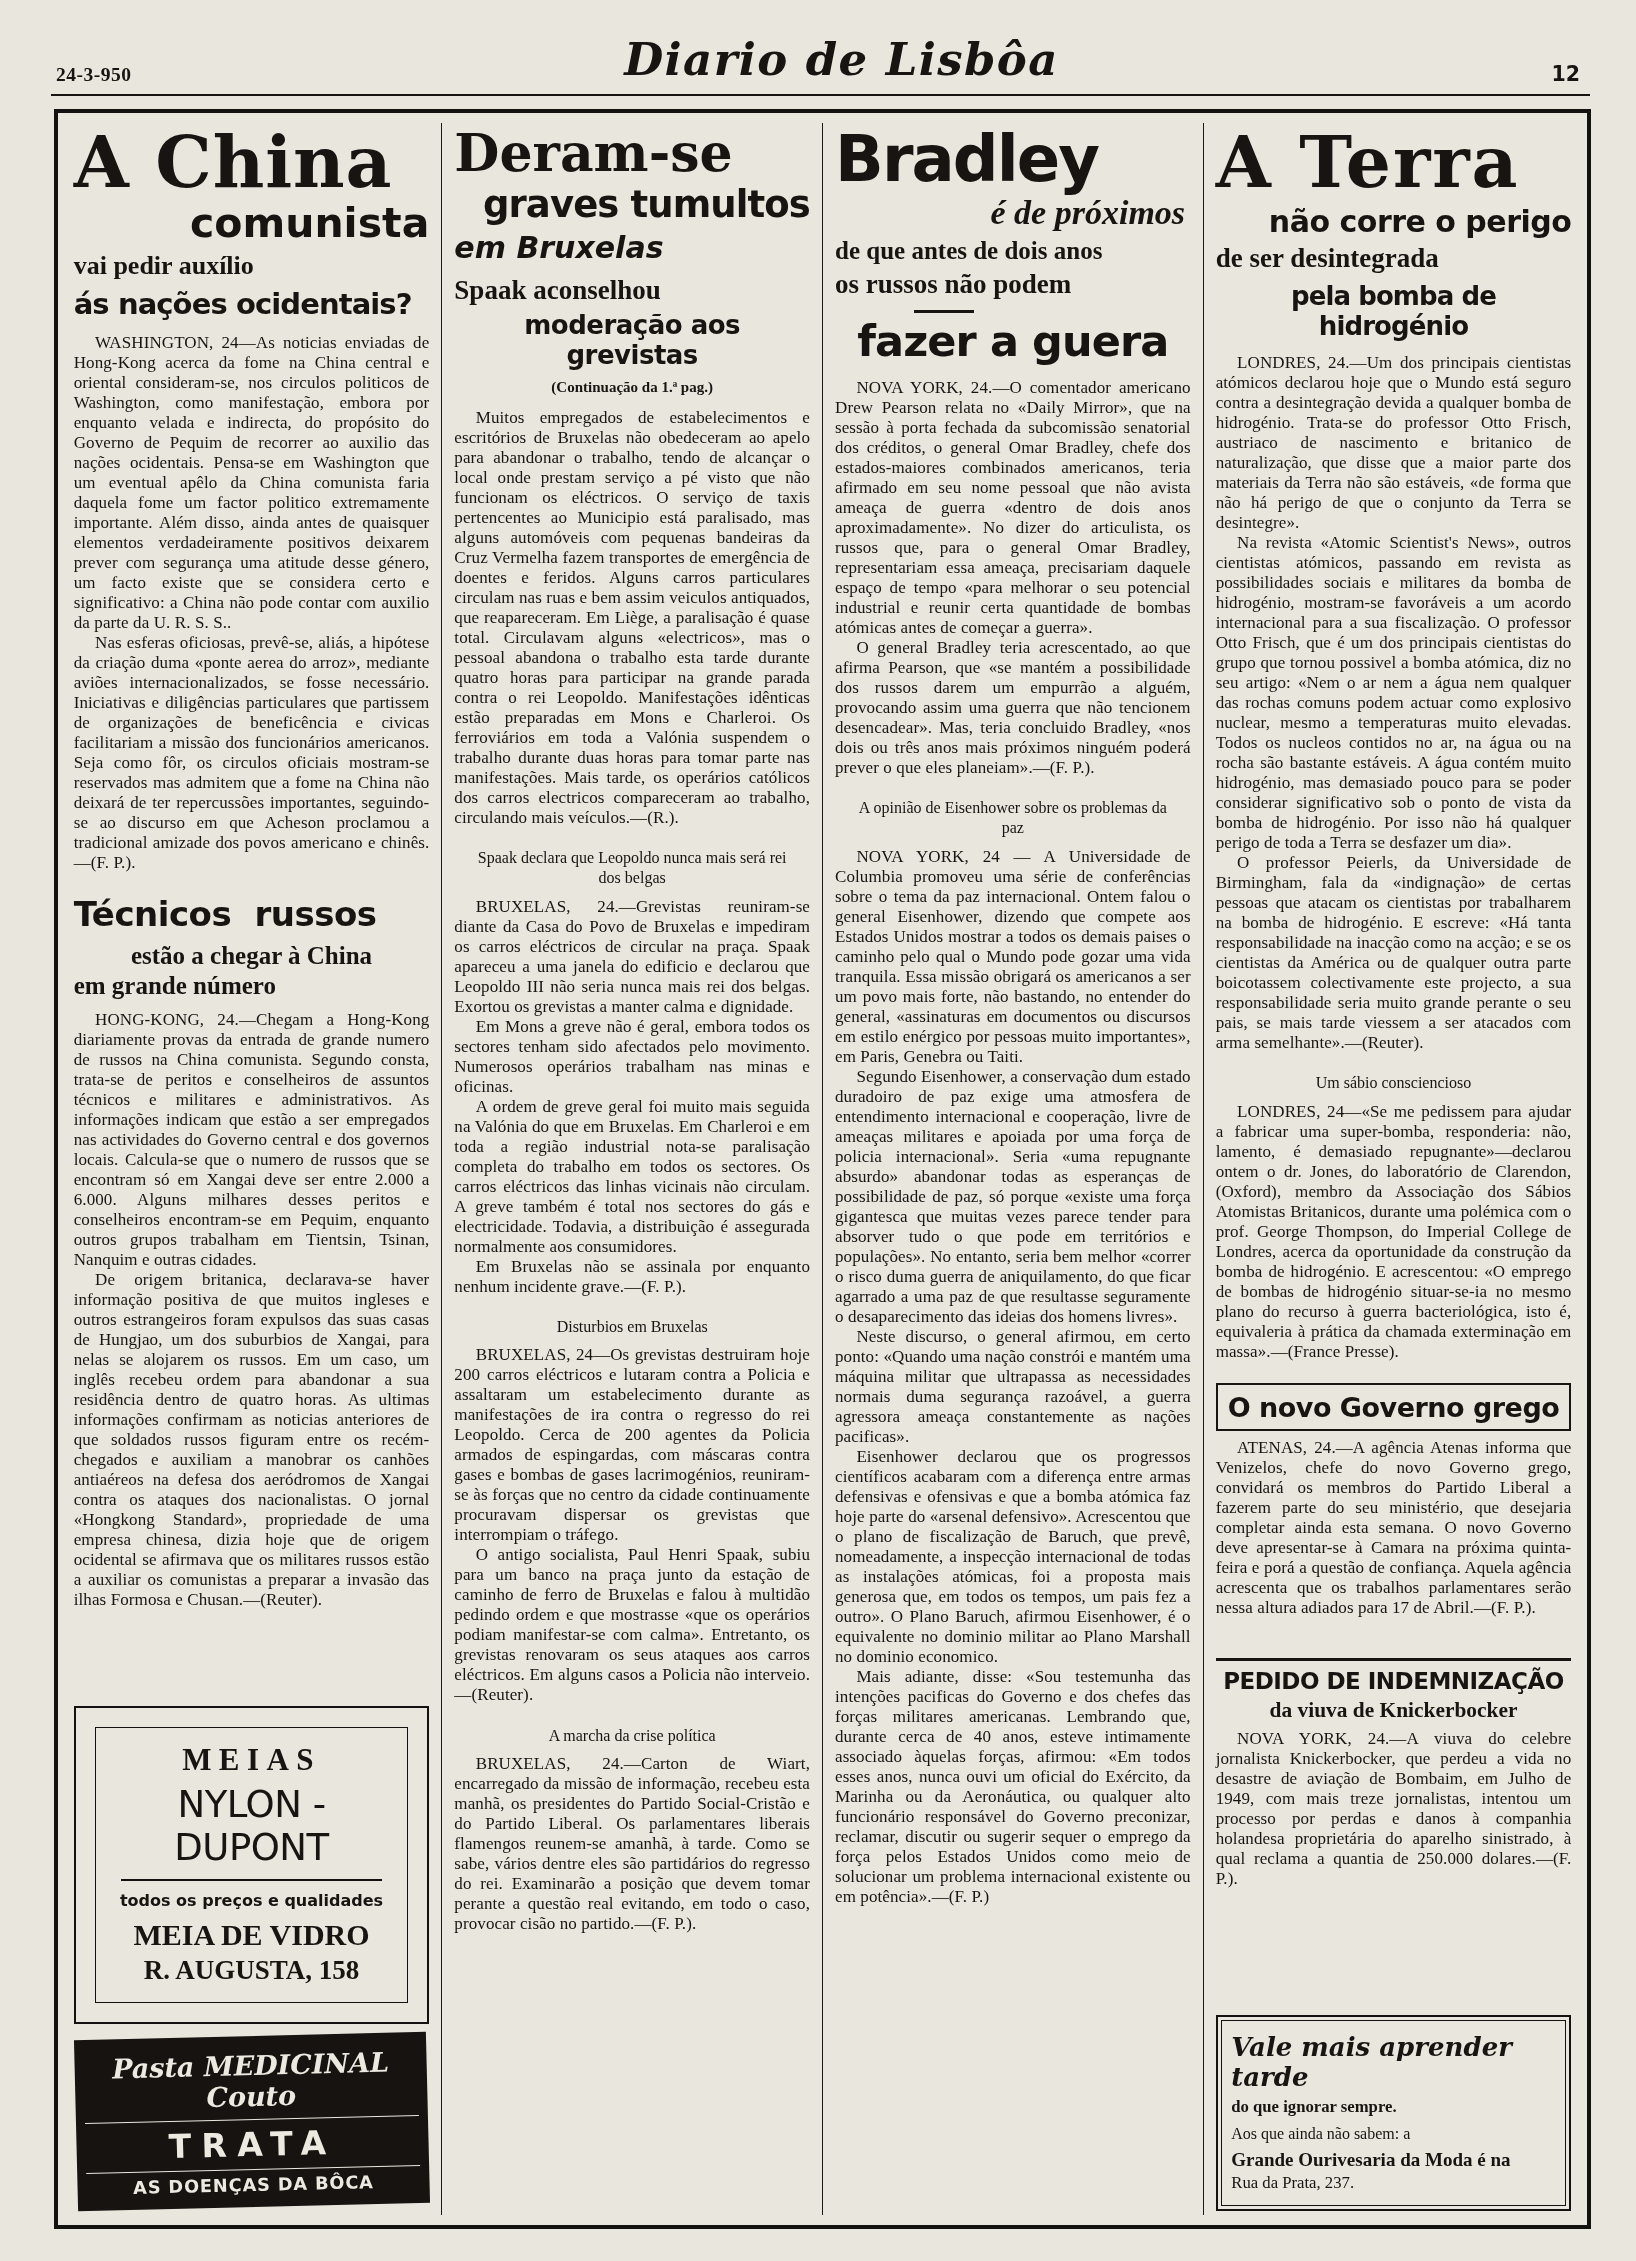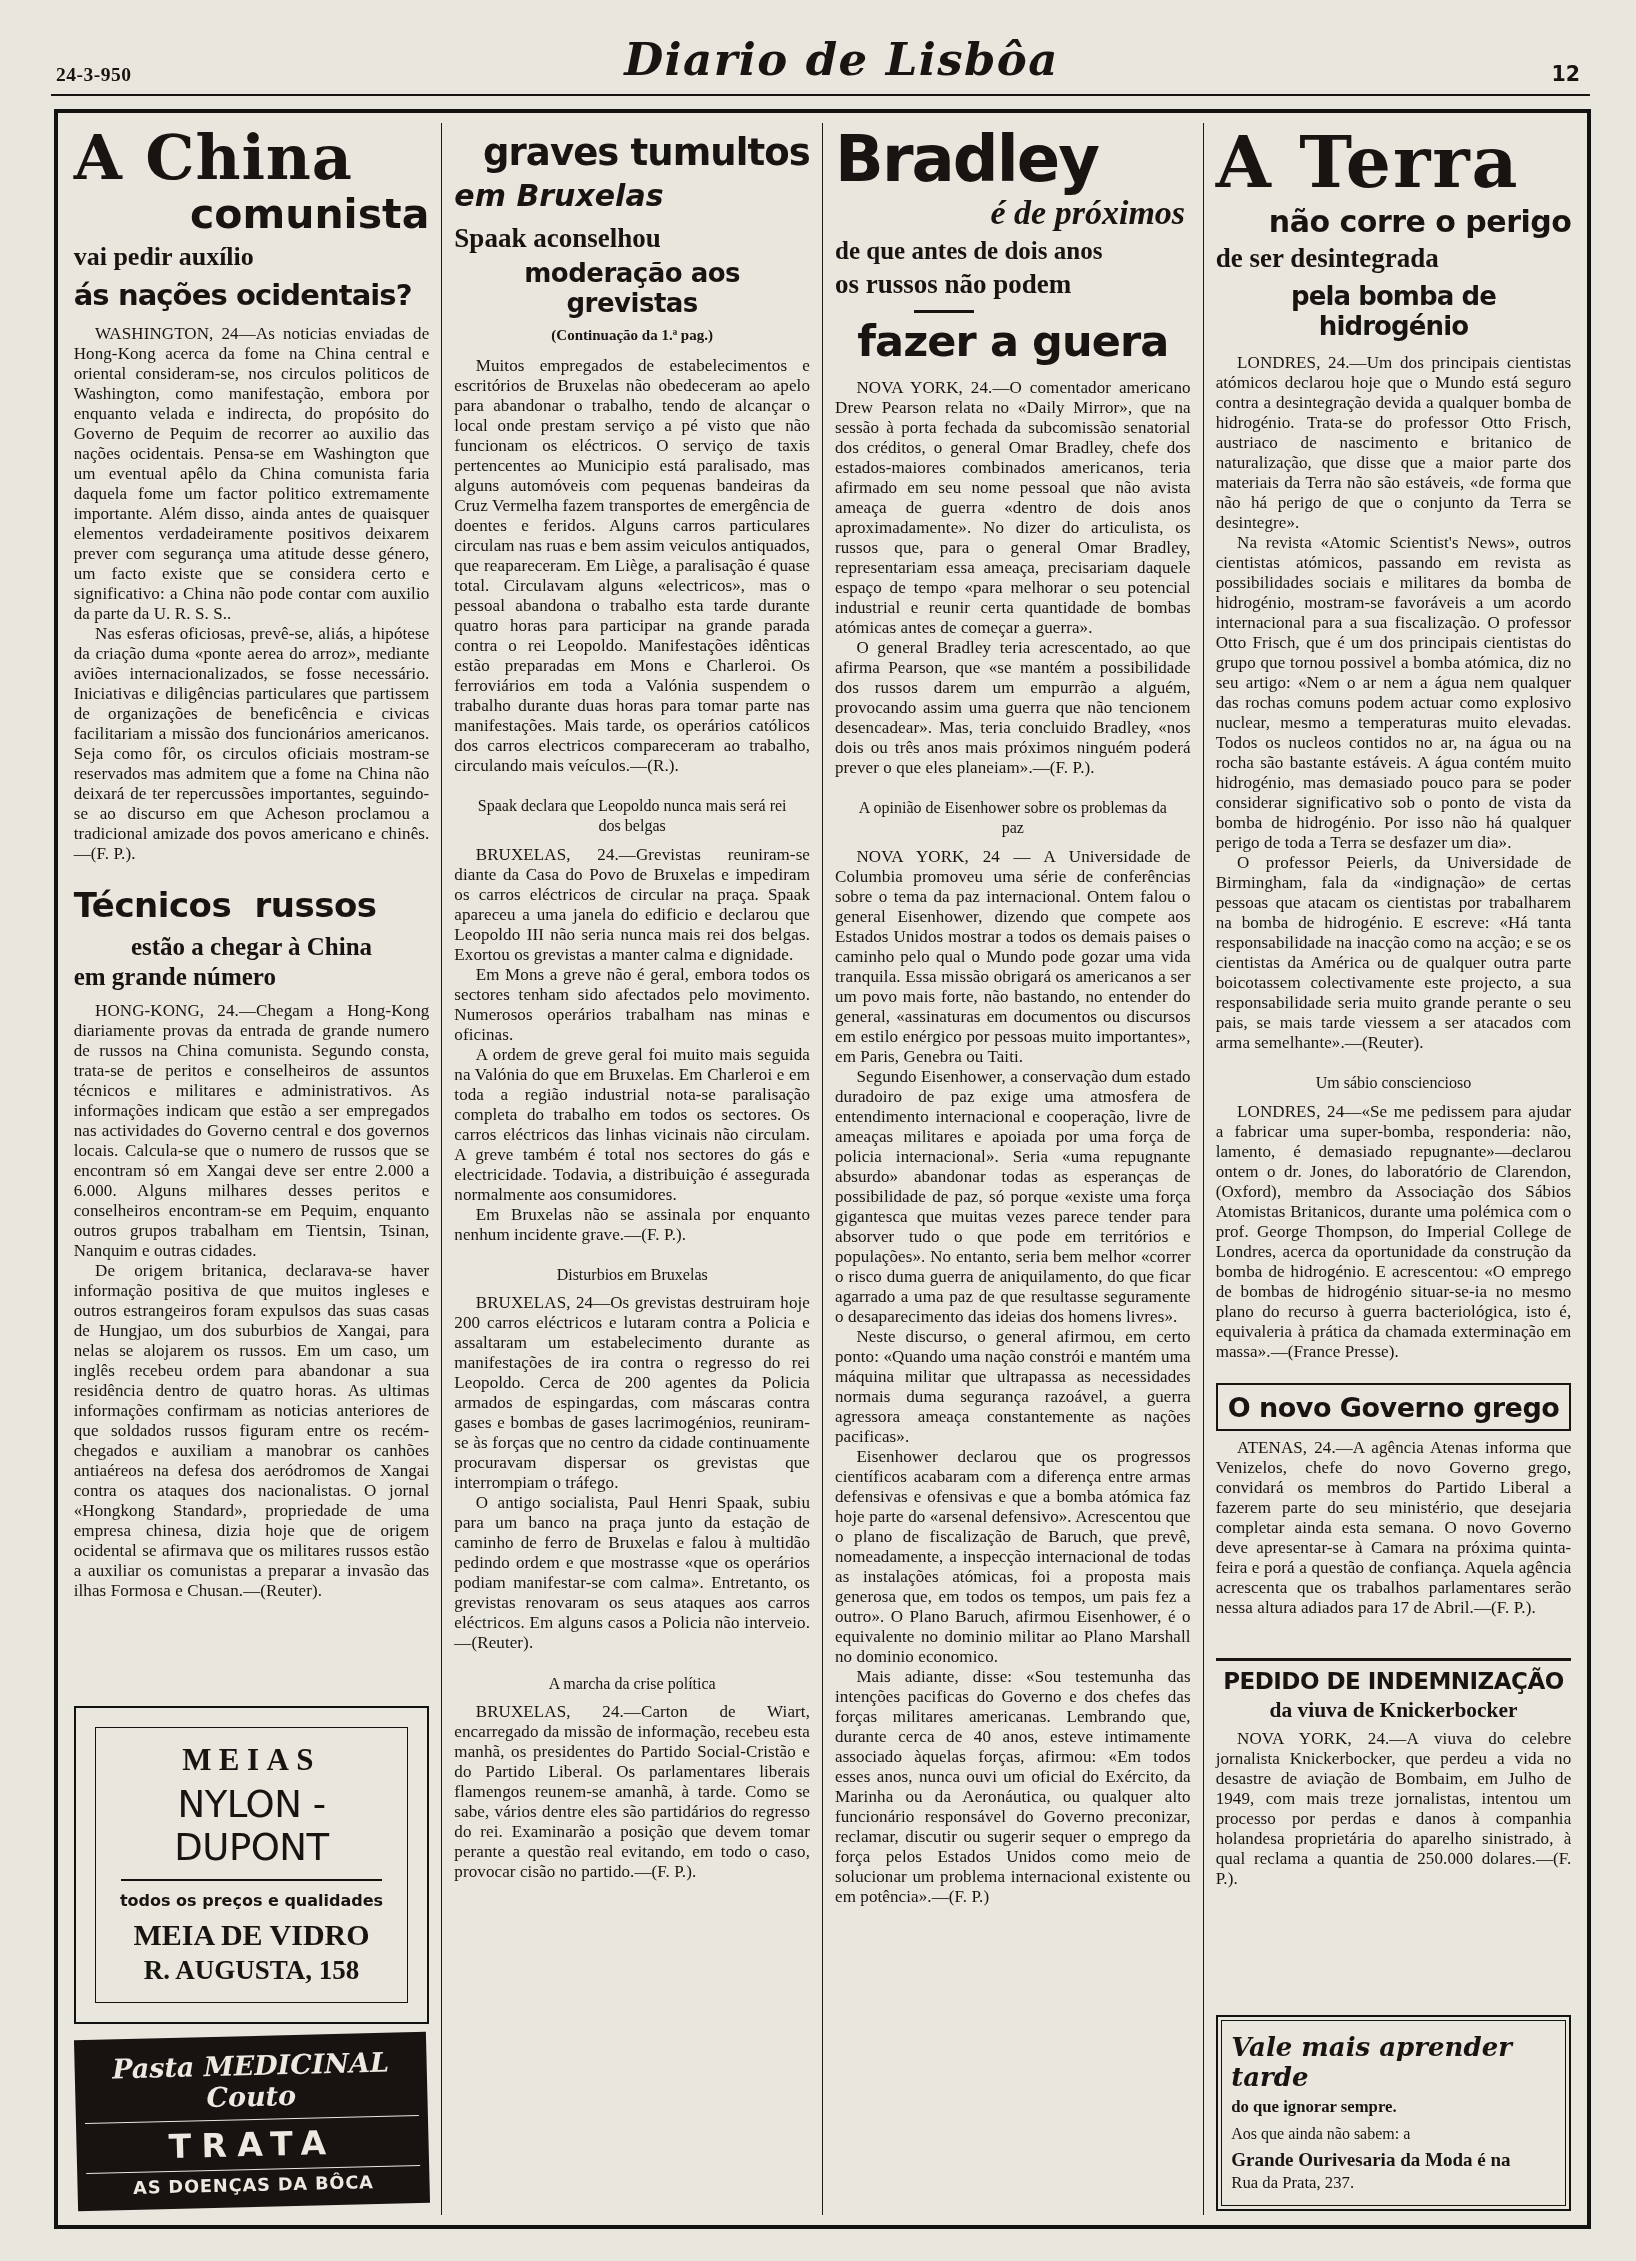--- a/index.html
+++ b/index.html
@@ -21,21 +21,21 @@
   
   .paper-box { margin:0 45px 0 54px; border:4.6px solid #141210; height:2120px; display:flex; padding:10.2px 3.7px; overflow:hidden; }
   .col { flex:1 1 0; min-width:0; padding:3.7px 12px; overflow:hidden; display:flex; flex-direction:column; }
   .col + .col { border-left:0.9px solid #1c1916; }
   .art + .art { margin-top:21.4px; }
   
   .body { margin-top:4.6px; }
   .body p { font-size:17px; line-height:20px; text-align:justify; text-indent:21.4px; letter-spacing:0.1px; }
   .subhead { font-weight:400; font-size:16px; line-height:1.25; text-align:center; margin:20.5px 12px 8.4px; }
   
-  .hl-china  { font-family:"DejaVu Serif", serif; font-weight:700; font-size:62px; line-height:1; letter-spacing:0.9px; }
+  .hl-china  { font-family:"DejaVu Serif", serif; font-weight:700; font-size:71px; line-height:1; letter-spacing:0.9px; }
   .hl-china2 { font-family:"DejaVu Sans", sans-serif; font-weight:700; font-size:41px; line-height:1.05; text-align:right; margin-top:3.7px; }
   .hl-china3 { font-weight:700; font-size:26px; margin-top:6.5px; }
   .hl-china4 { font-family:"DejaVu Sans", sans-serif; font-weight:700; font-size:29px; letter-spacing:-0.9px; margin:5.6px 0 12px; }
   .hl-tecnicos { font-family:"DejaVu Sans", sans-serif; font-weight:700; font-size:34px; letter-spacing:-0.5px; word-spacing:12px; }
   .hl-tec-sub1 { font-weight:700; font-size:25px; margin-top:7.4px; text-align:center; }
   .hl-tec-sub2 { font-weight:700; font-size:25px; margin:2.8px 0 9.3px; }
   
   .hl-deramse { font-family:"DejaVu Serif", serif; font-weight:700; font-size:52px; line-height:1; }
   .hl-graves  { font-family:"DejaVu Sans", sans-serif; font-weight:700; font-size:37px; letter-spacing:-0.9px; text-align:right; margin-top:3.7px; }
   .hl-embrux  { font-family:"DejaVu Sans", sans-serif; font-weight:700; font-style:italic; font-size:30px; margin-top:4.6px; }
@@ -133,20 +133,21 @@
         <div class="ad-pasta">
           <div class="pasta-t1">Pasta MEDICINAL Couto</div>
           <div class="pasta-t2">TRATA</div>
           <div class="pasta-t3">AS DOENÇAS DA BÔCA</div>
         </div>
       </div>
     </section>
 
     <section class="col">
       <article class="art">
+        <h2 class="hl-deramse">Deram-se</h2>
         <div class="hl-graves">graves tumultos</div>
         <div class="hl-embrux">em Bruxelas</div>
         <div class="hl-spaak">Spaak aconselhou</div>
         <div class="hl-moder">moderação aos grevistas</div>
         <div class="continuation">(Continuação da 1.ª pag.)</div>
         <div class="body">
             <p>Muitos empregados de estabelecimentos e escritórios de Bruxelas não obedeceram ao apelo para abandonar o trabalho, tendo de alcançar o local onde prestam serviço a pé visto que não funcionam os eléctricos. O serviço de taxis pertencentes ao Municipio está paralisado, mas alguns automóveis com pequenas bandeiras da Cruz Vermelha fazem transportes de emergência de doentes e feridos. Alguns carros particulares circulam nas ruas e bem assim veiculos antiquados, que reapareceram. Em Liège, a paralisação é quase total. Circulavam alguns «electricos», mas o pessoal abandona o trabalho esta tarde durante quatro horas para participar na grande parada contra o rei Leopoldo. Manifestações idênticas estão preparadas em Mons e Charleroi. Os ferroviários em toda a Valónia suspendem o trabalho durante duas horas para tomar parte nas manifestações. Mais tarde, os operários católicos dos carros electricos compareceram ao trabalho, circulando mais veículos.—(R.).</p>
           </div>
 
         <h4 class="subhead">Spaak declara que Leopoldo nunca mais será rei dos belgas</h4>

